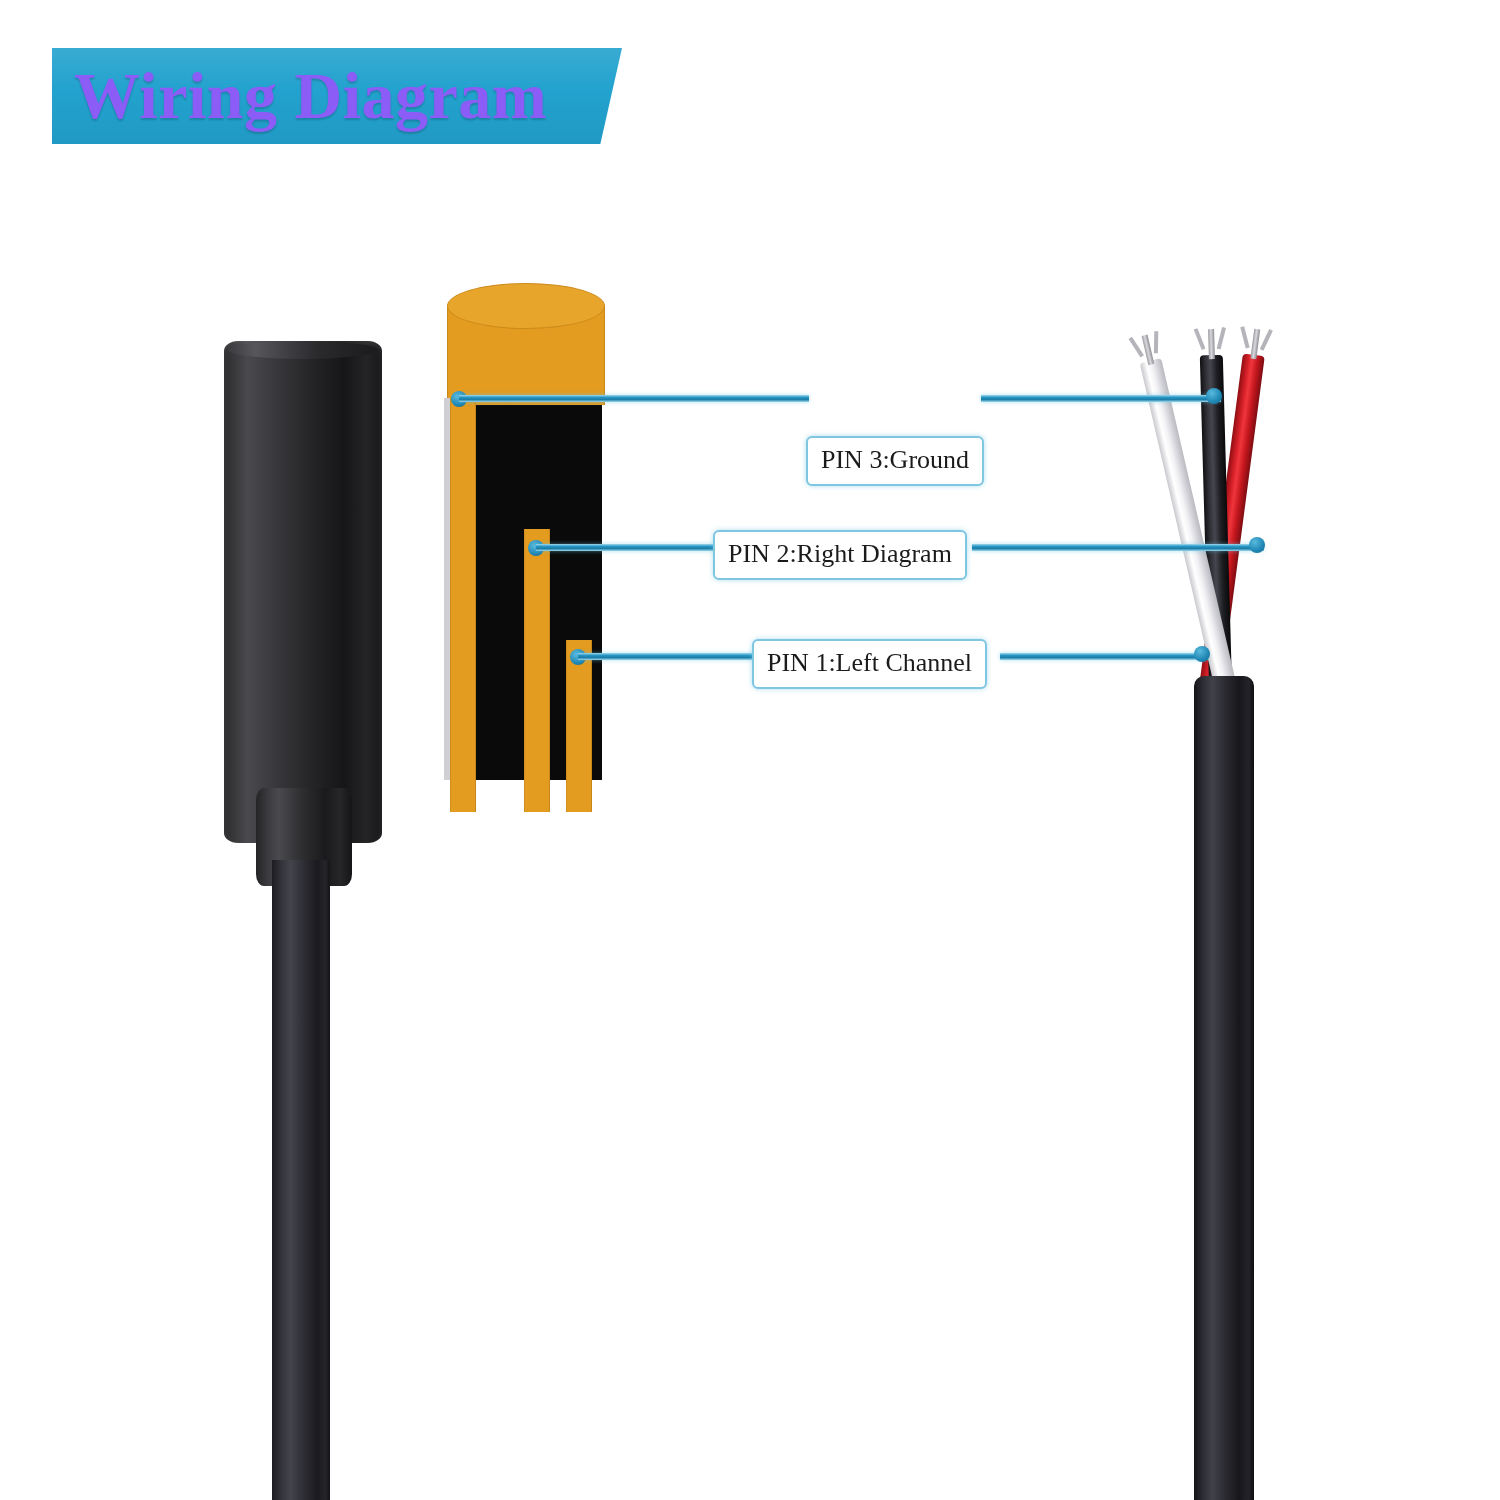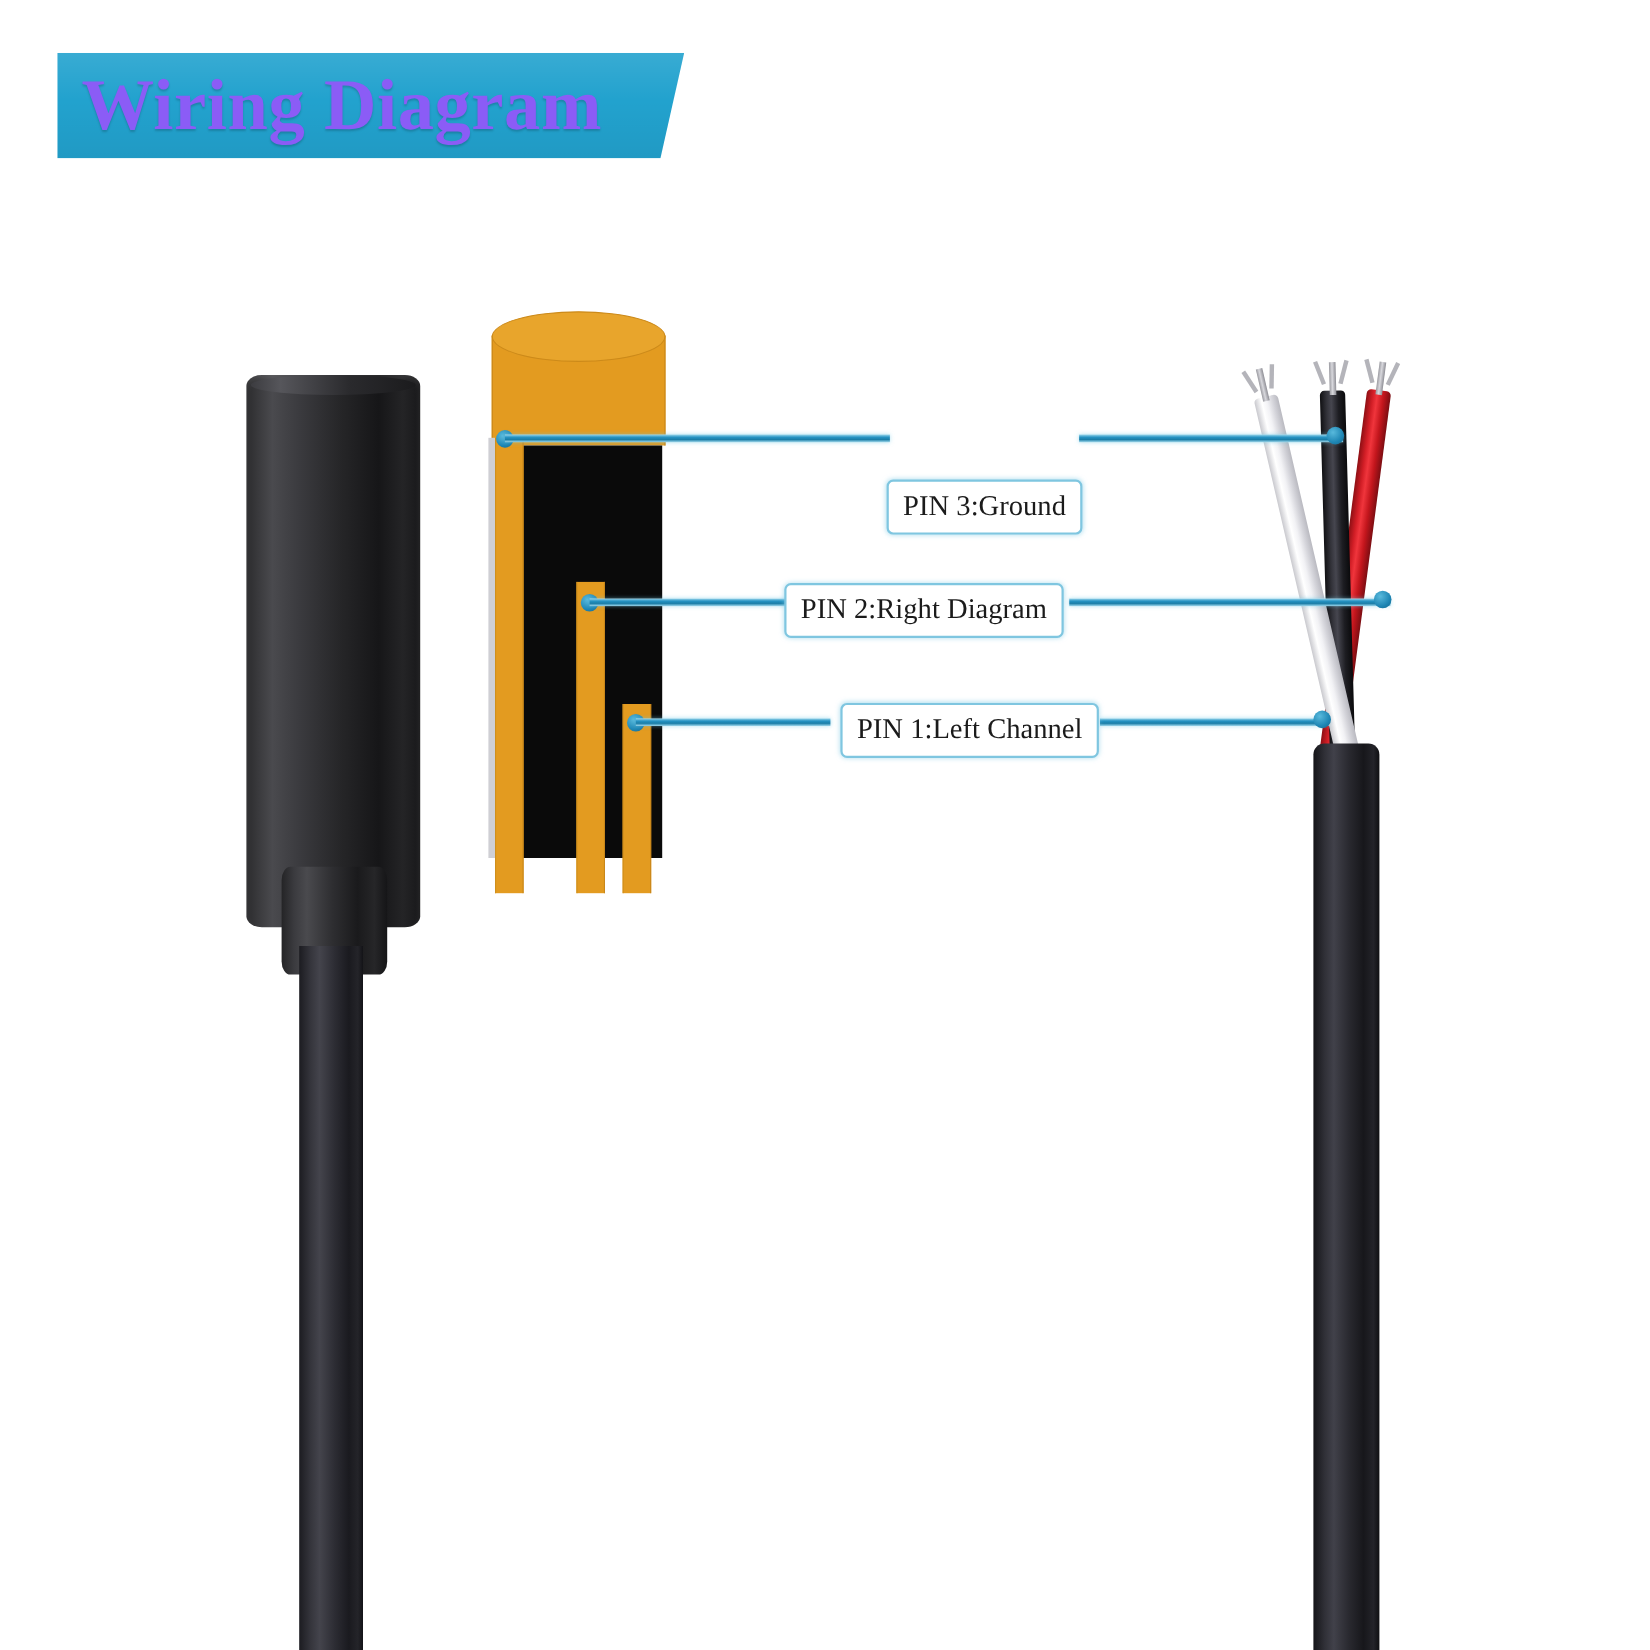--- a/index.html
+++ b/index.html
@@ -321,16 +321,16 @@
     <div class="leader" style="left:972px; top:544px; width:292px;"></div>
     <div class="dot" style="left:1249px; top:537px;"></div>
     <div class="callout" style="left:713px; top:530px;">PIN 2:Right Diagram</div>
   </div>
 
   <div>
     <div class="dot" style="left:570px; top:649px;"></div>
     <div class="leader" style="left:578px; top:653px; width:177px;"></div>
     <div class="leader" style="left:1000px; top:653px; width:208px;"></div>
     <div class="dot" style="left:1194px; top:646px;"></div>
-    <div class="callout" style="left:752px; top:639px;margin-left:12px;">PIN 1:Left Channel</div>
+    <div class="callout" style="left:752px; top:639px;">PIN 1:Left Channel</div>
   </div>
 
 </div>
 
 </body></html>

